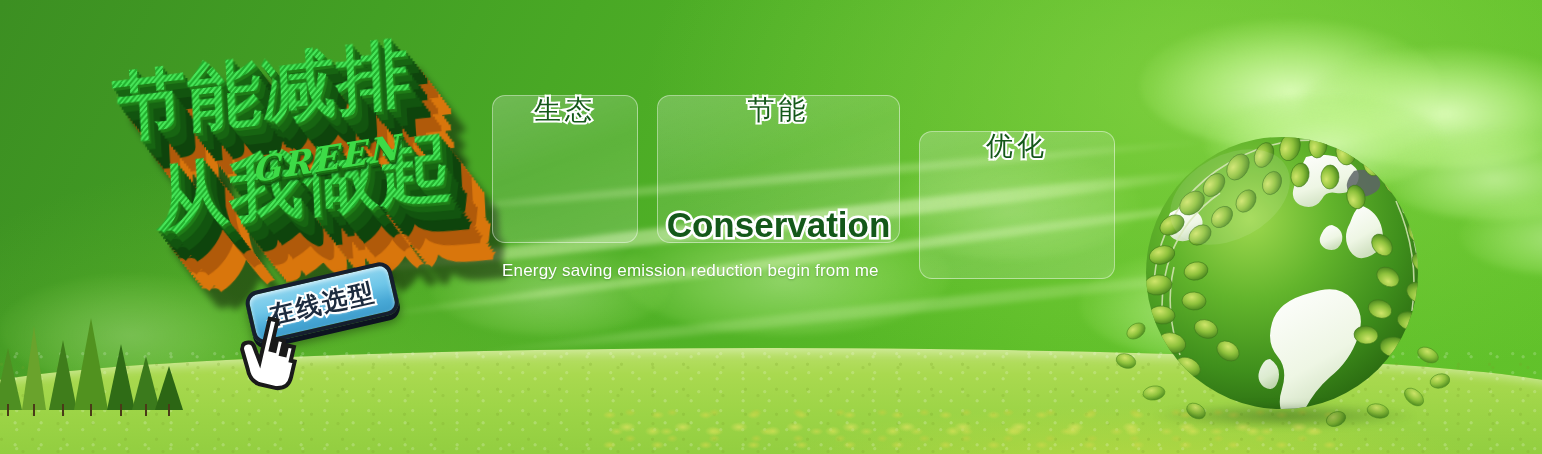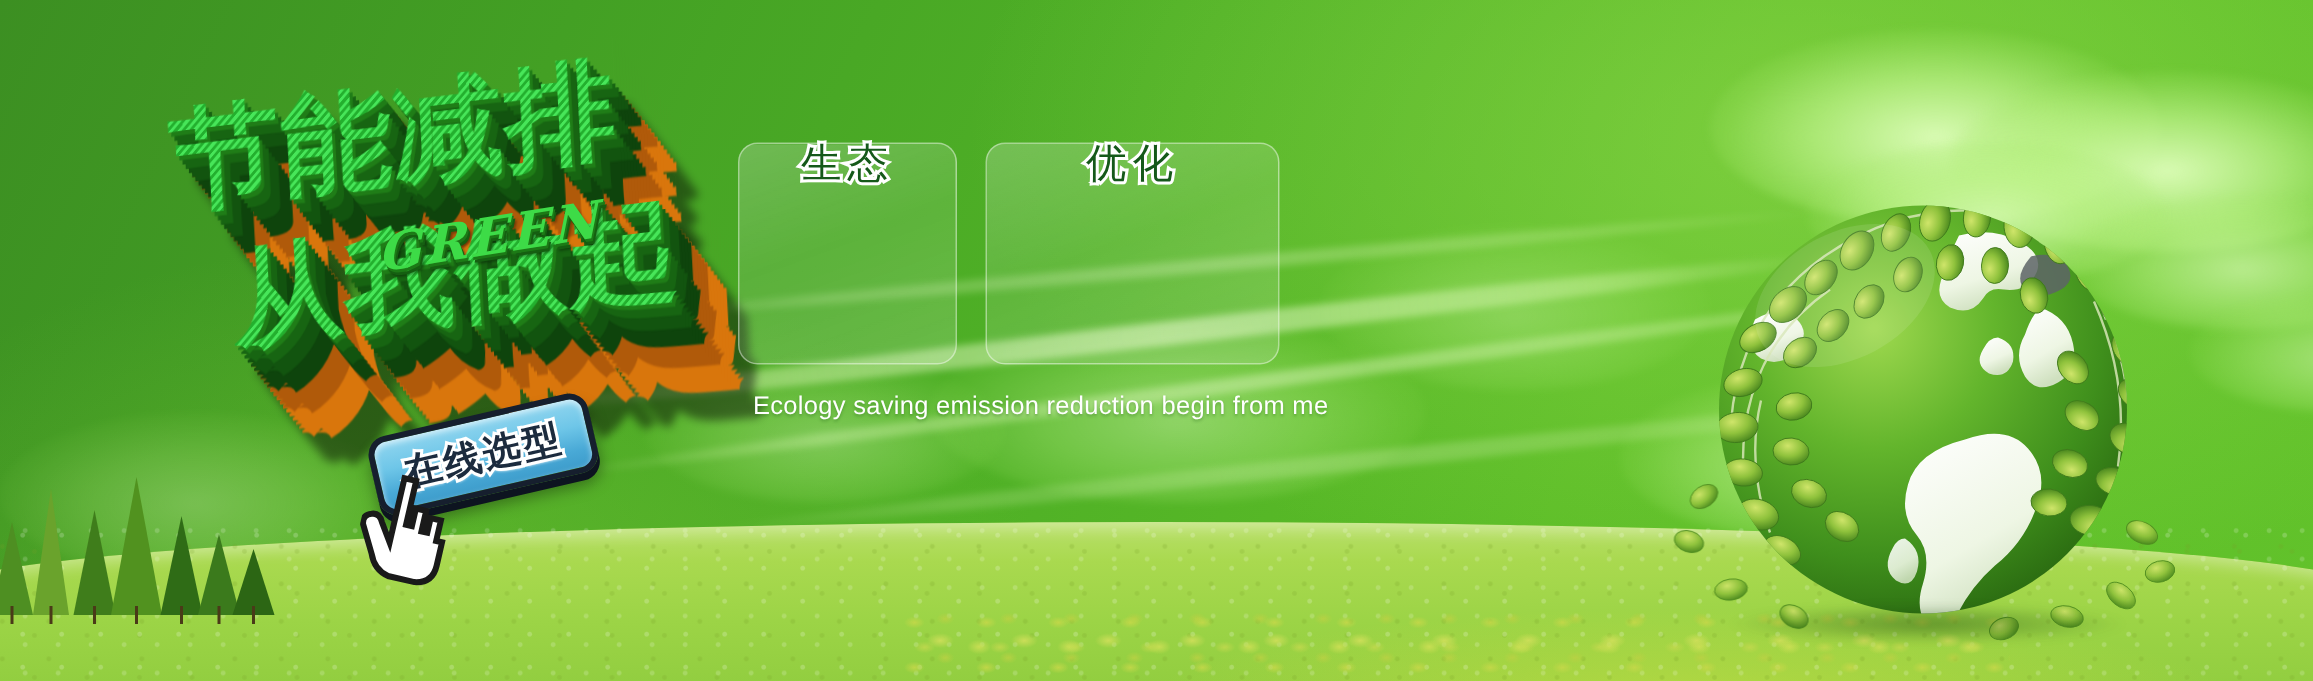--- a/index.html
+++ b/index.html
@@ -185,21 +185,21 @@
     height:148px;
     border:1px solid rgba(255,255,255,0.42);
     border-radius:13px;
     background:linear-gradient(160deg, rgba(255,255,255,0.22) 0%, rgba(255,255,255,0.10) 45%, rgba(255,255,255,0.16) 100%);
     display:flex; flex-direction:column; align-items:center; justify-content:space-between;
     gap:12px;
     cursor:pointer;
   }
   #card-ecology      { width:146px; }
   #card-conservation { width:243px; }
-  #card-optimization { width:196px; }
+  #card-optimization { width:196px;margin-top:36px; }
 
   .card-cn {
     font-family:"DejaVu Sans", sans-serif;
     font-size:27px; font-weight:500; letter-spacing:4px;
     color:#15591a;
     -webkit-text-stroke:4px #ffffff;
     paint-order:stroke fill;
     line-height:1;
   }
   .card-en {
@@ -299,26 +299,30 @@
     </div>
   </div>
   <svg id="cursor-hand" viewBox="0 0 62 74" style="position:absolute;left:240px;top:316px;width:62px;height:74px;">
     <path d="M22 4 L30 4 L30 34 L34 34 L34 22 L41 22 L41 36 L45 36 L45 26 L52 26 L52 40 L56 40 L56 56 Q56 68 44 70 L26 70 Q16 68 12 58 L2 40 Q0 34 6 32 Q11 30 14 36 L22 48 Z" fill="#ffffff" stroke="#1a1a1a" stroke-width="4" stroke-linejoin="miter"></path>
   </svg>
 
   <div id="cards">
     <div class="card" id="card-ecology">
       <span class="card-cn">生态</span>
     </div>
+    <div class="card" id="card-conservation">
+      <span class="card-cn">节能</span>
+      <span class="card-en">Conservation</span>
+    </div>
     <div class="card" id="card-optimization">
       <span class="card-cn">优化</span>
     </div>
   </div>
 
-  <div id="tagline">Ecology saving emission reduction begin from me</div>
+  <div id="tagline">Energy saving emission reduction begin from me</div>
 
   <div id="globe-wrap">
     <div id="globe-shadow"></div>
     <svg viewBox="0 0 340 330" width="340" height="330">
       <defs>
         <radialGradient id="sphereGrad" cx="38%" cy="30%" r="78%">
           <stop offset="0%" stop-color="#9fd94f"></stop>
           <stop offset="38%" stop-color="#63b52c"></stop>
           <stop offset="72%" stop-color="#3f8f1c"></stop>
           <stop offset="100%" stop-color="#27650f"></stop>

